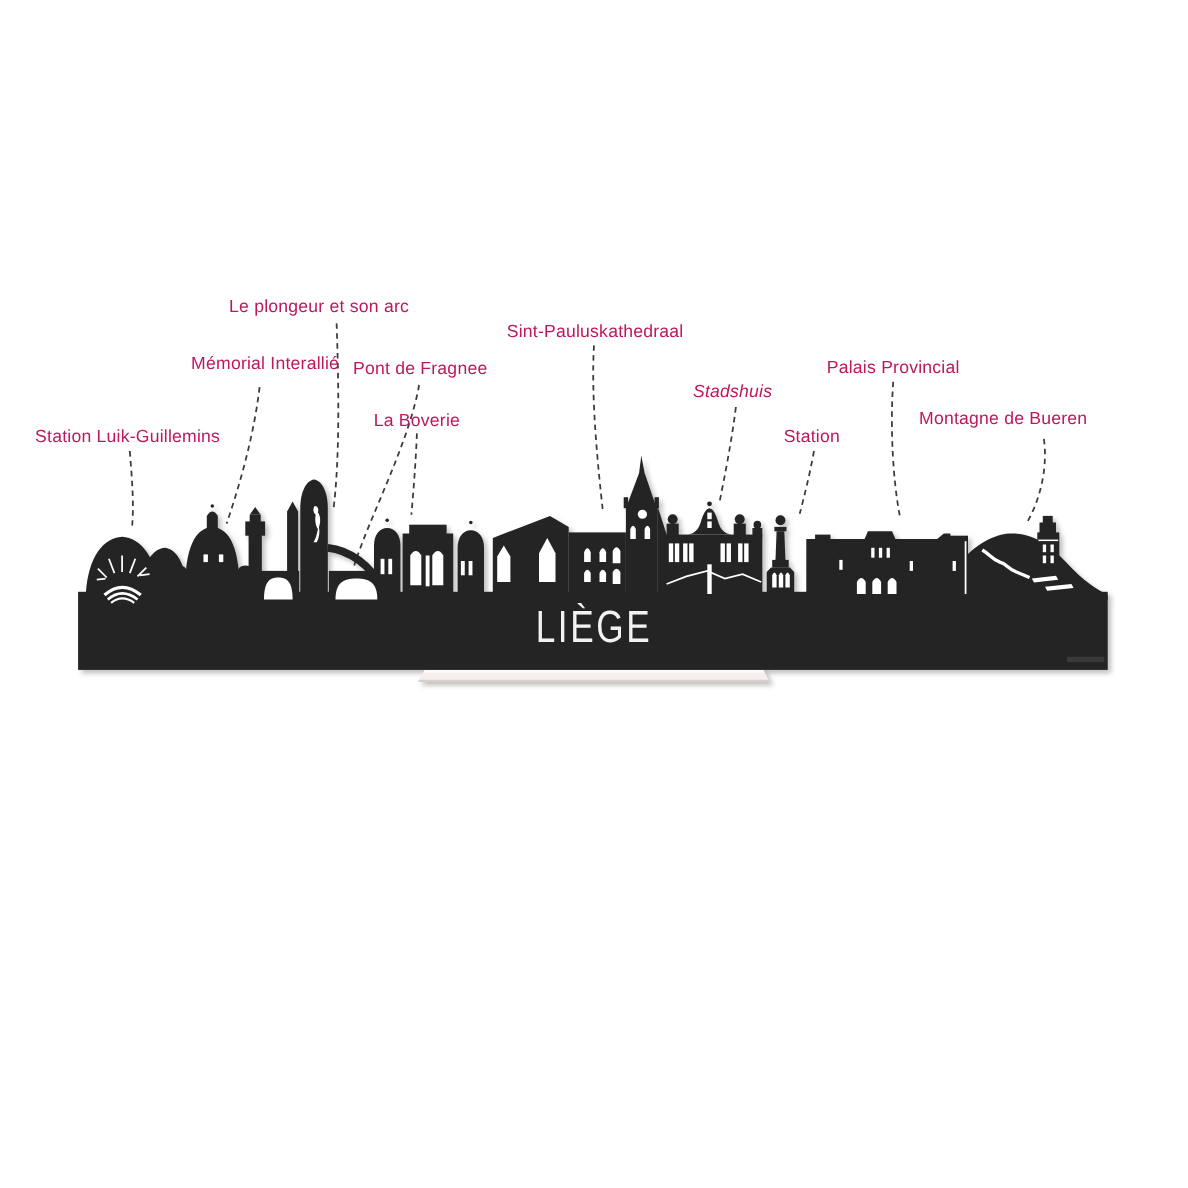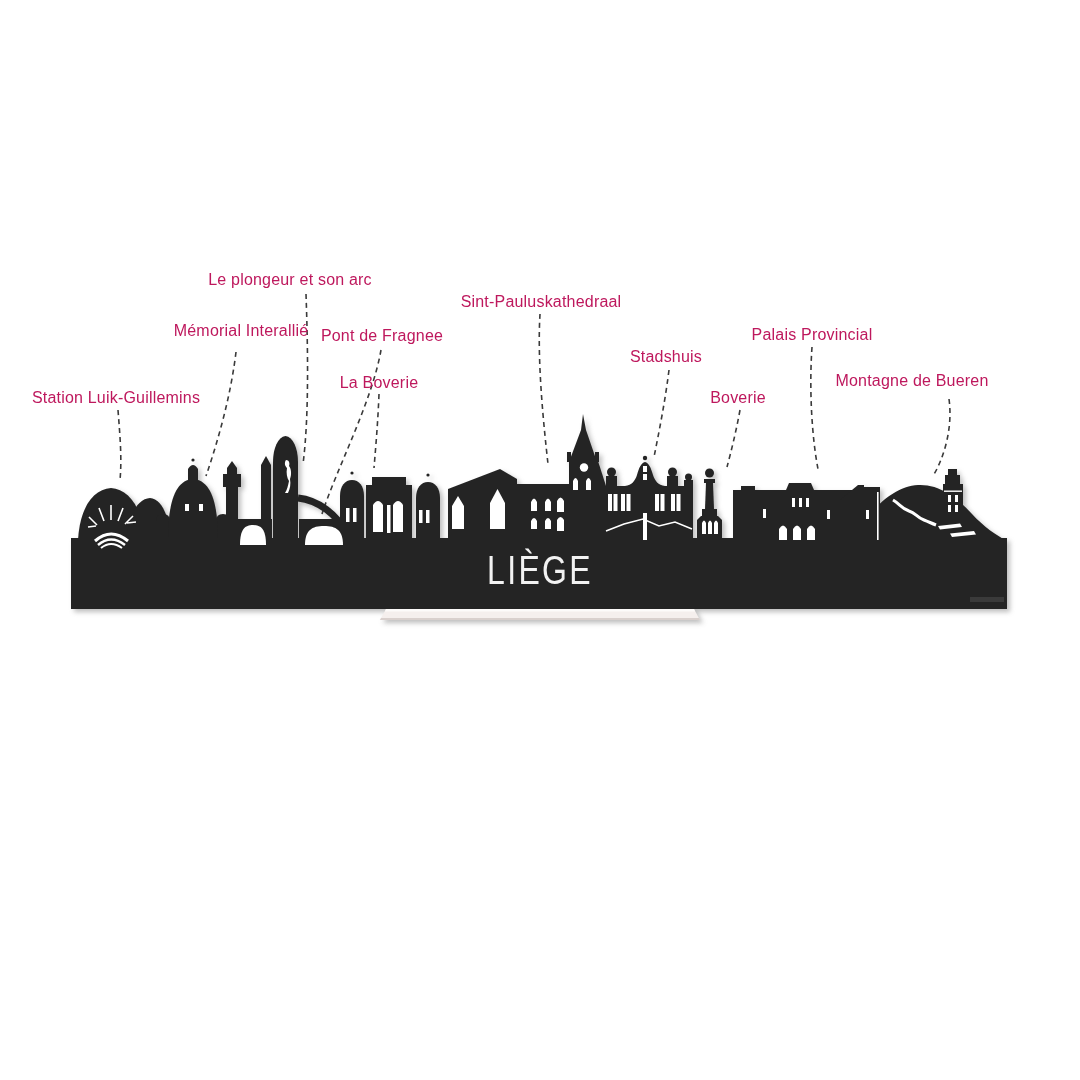--- a/index.html
+++ b/index.html
@@ -7,21 +7,21 @@
           font-family:"Liberation Sans",sans-serif;}
   .layer{position:absolute;left:0;top:0;width:1080px;height:1080px;}
   .label{position:absolute;transform:translateX(-50%);white-space:nowrap;
          font-size:16px;line-height:22px;color:#be185d;letter-spacing:.2px;}
   .lbl-station   {left:116px;top:387px;}
   .lbl-memorial  {left:209px;top:320px;margin-left:32px;}
   .lbl-plongeur  {left:290px;top:269px;}
   .lbl-pont      {left:382px;top:325px;text-align:center;}
   .lbl-boverie   {left:379px;top:372px;}
   .lbl-sintpaulus{left:541px;top:291px;text-align:right;}
-  .lbl-stadshuis {left:666px;top:346px;}
+  .lbl-stadshuis {left:666px;top:346px;font-style:italic;}
   .lbl-perroen   {left:738px;top:387px;}
   .lbl-palais    {left:812px;top:324px;text-align:right;}
   .lbl-montagne  {left:912px;top:370px;}
   .leader{fill:none;stroke:#3a3a3a;stroke-width:1.6;stroke-dasharray:5 4;}
   .skyline{filter:drop-shadow(3px 3px 2.5px rgba(70,70,70,0.35));}
   .ink{fill:#242424;}
   .inkline{stroke:#242424;fill:none;}
   .cut{fill:#ffffff;}
   .cutline{stroke:#ffffff;fill:none;}
 </style>
@@ -227,17 +227,17 @@
     </g>
   </svg>
 
   <div class="label lbl-station">Station Luik-Guillemins</div>
   <div class="label lbl-memorial">Mémorial Interallié</div>
   <div class="label lbl-plongeur">Le plongeur et son arc</div>
   <div class="label lbl-pont">Pont de Fragnee</div>
   <div class="label lbl-boverie">La Boverie</div>
   <div class="label lbl-sintpaulus">Sint-Pauluskathedraal</div>
   <div class="label lbl-stadshuis">Stadshuis</div>
-  <div class="label lbl-perroen">Boverie</div>
+  <div class="label lbl-perroen">Station</div>
   <div class="label lbl-palais">Palais Provincial</div>
   <div class="label lbl-montagne">Montagne de Bueren</div>
 
 </div>
 
 </body></html>

